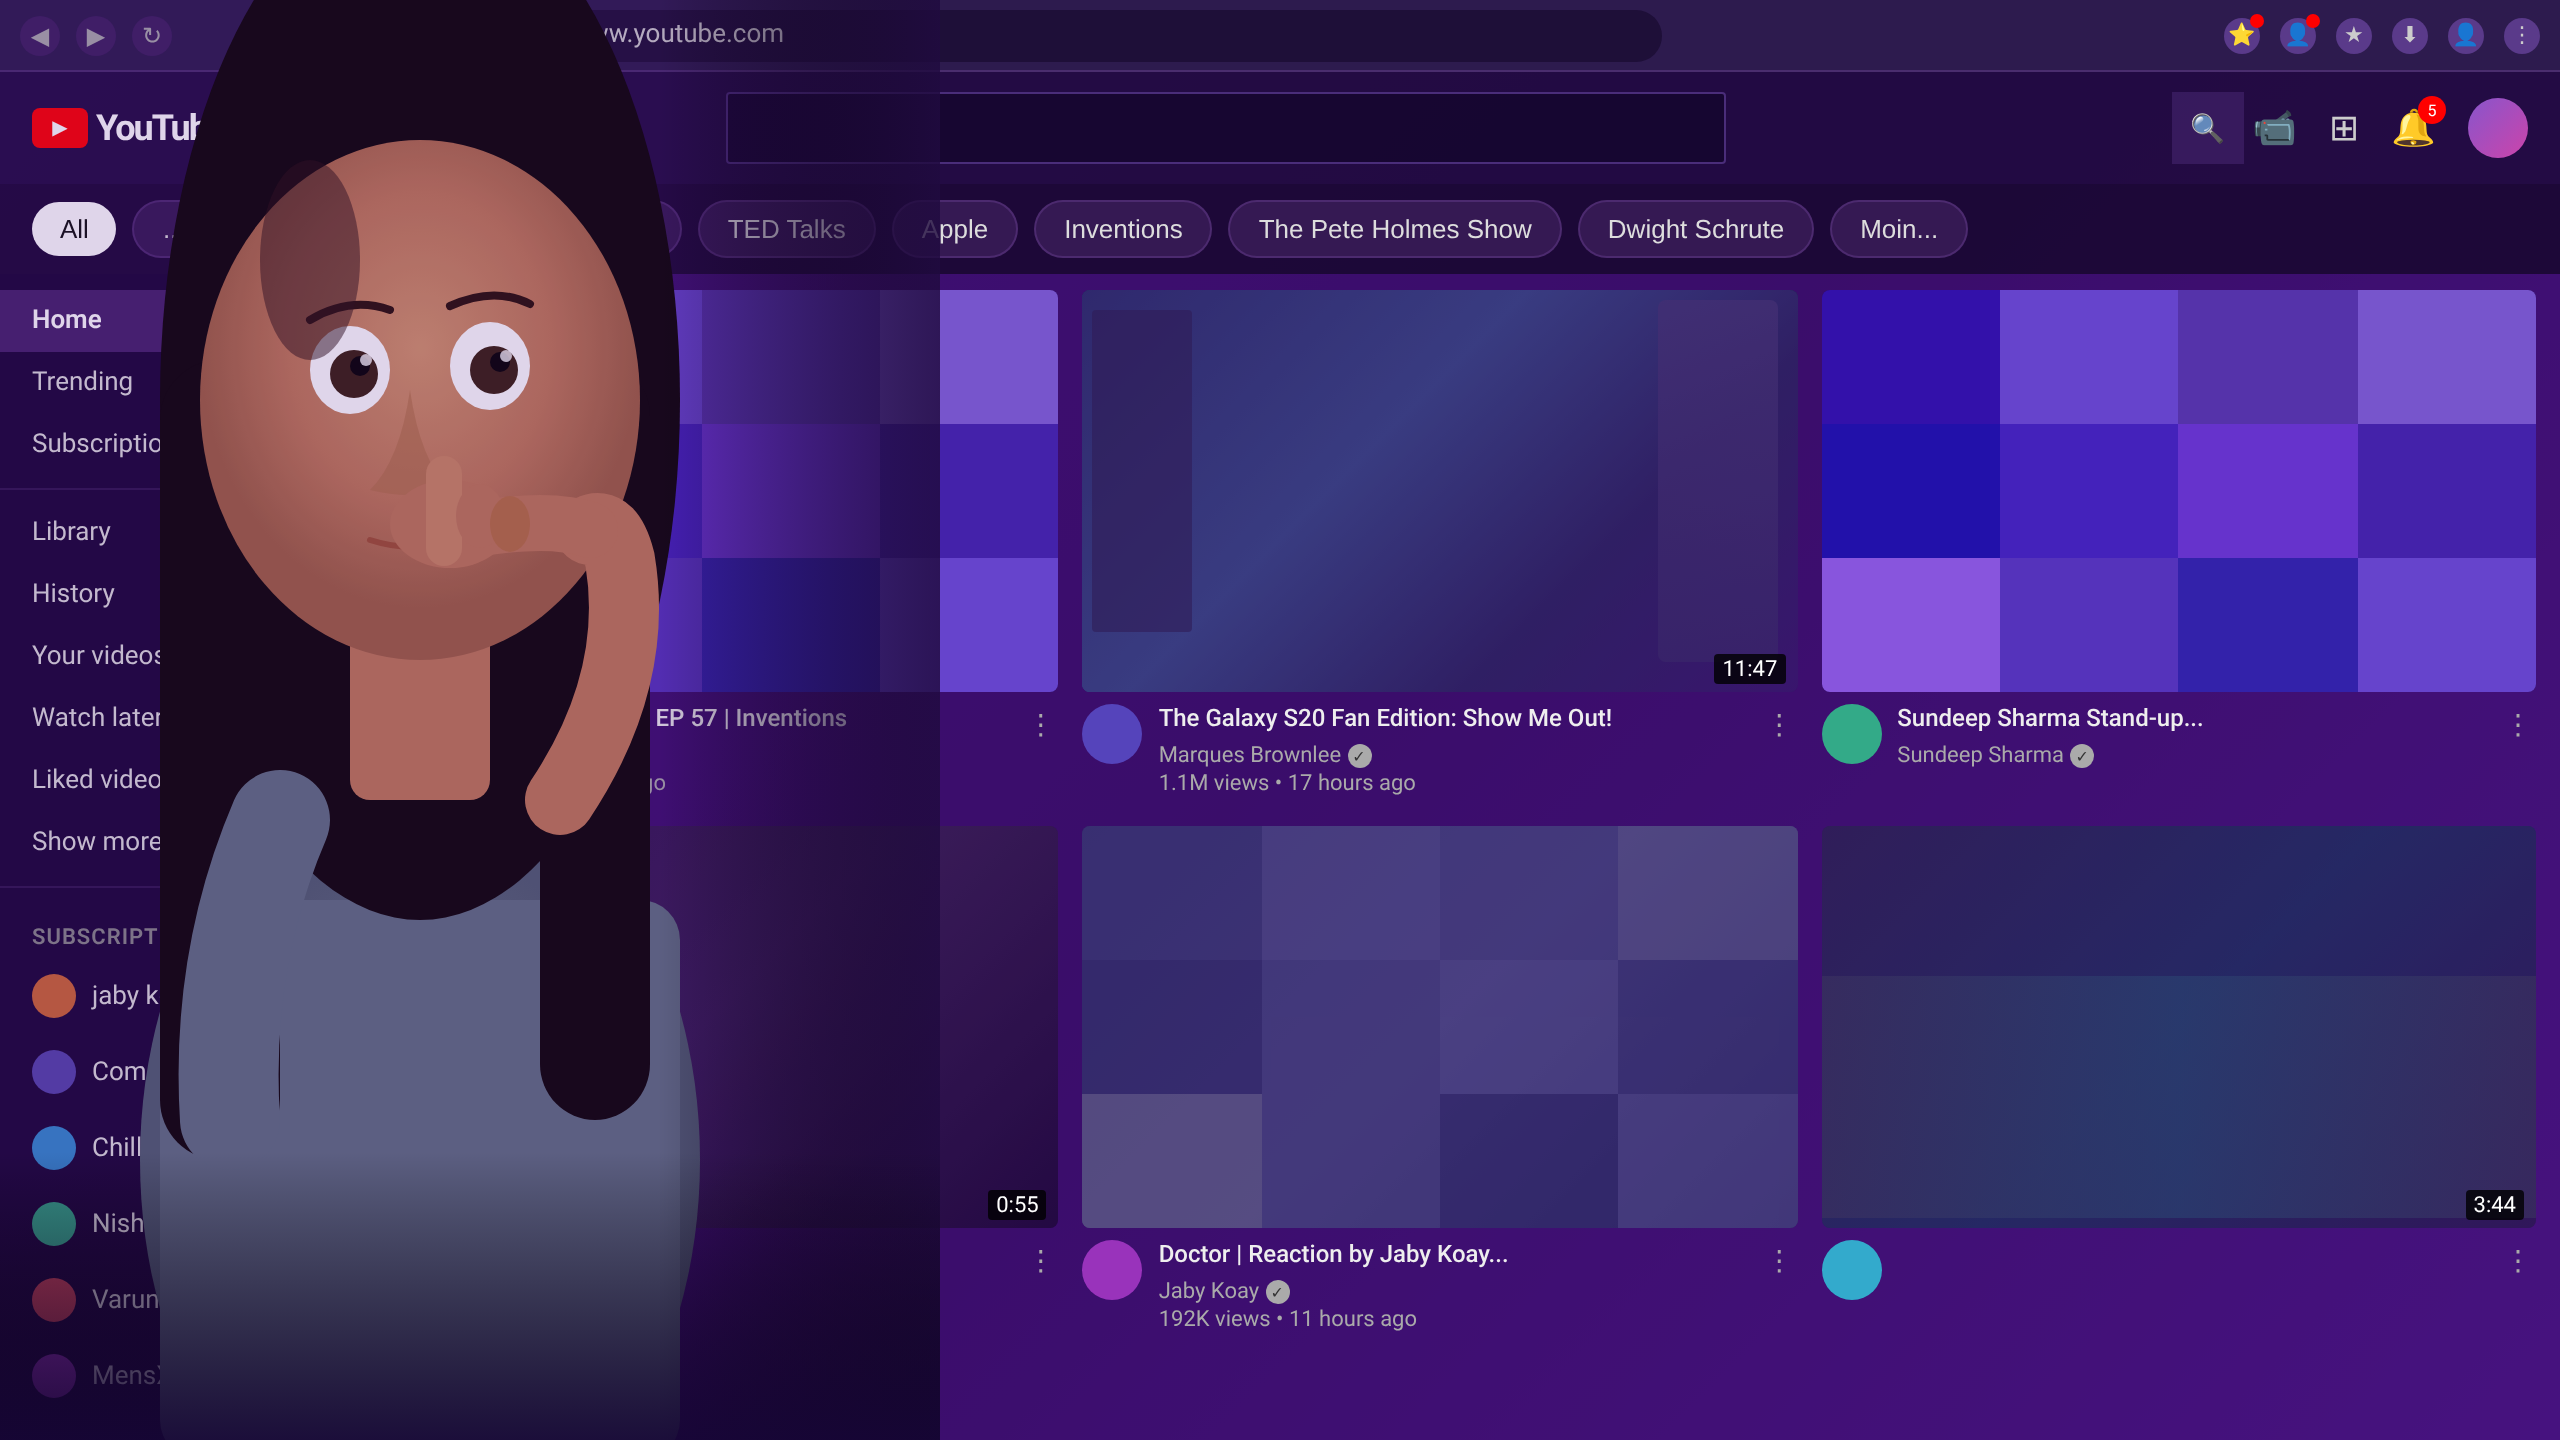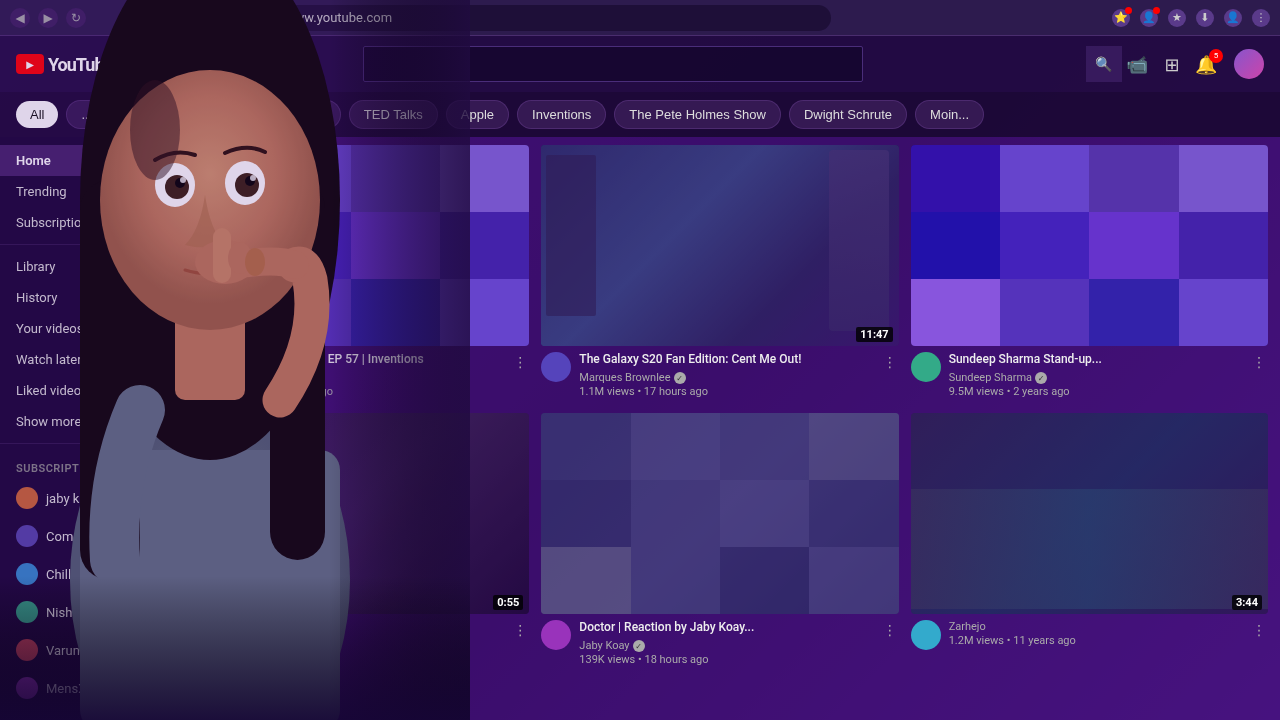--- a/index.html
+++ b/index.html
@@ -266,21 +266,20 @@
 
     .video-card {
       cursor: pointer;
     }
     .video-thumbnail {
       width: 100%;
       aspect-ratio: 16/9;
       border-radius: 4px;
       position: relative;
       overflow: hidden;
-      font-weight: bold;
     }
     .thumb-duration {
       position: absolute;
       bottom: 4px; right: 6px;
       background: rgba(0,0,0,0.8);
       color: white;
       font-size: 11px;
       padding: 1px 4px;
       border-radius: 2px;
     }
@@ -507,21 +506,21 @@
         <div style="position:absolute;inset:0;background:linear-gradient(135deg,#1a3060 0%,#2a5080 40%,#1a2050 70%,#2a1060 100%);"></div>
         <div style="position:absolute;right:10px;top:5px;width:60px;height:90%;background:linear-gradient(180deg,#3a3a6a,#2a2a5a);border-radius:4px;opacity:0.8;"></div>
         <div style="position:absolute;left:5px;top:10px;width:50px;height:80%;background:#1a1a3a;border-radius:2px;opacity:0.6;"></div>
         <div class="mosaic-overlay"></div>
       </div>
       <div class="thumb-duration">11:47</div>
     </div>
     <div class="video-info">
       <div class="channel-avatar" style="background:#5544bb;width:30px;height:30px;border-radius:50%;flex-shrink:0;"></div>
       <div class="video-details">
-        <div class="video-title">The Galaxy S20 Fan Edition: Cent Me Out!</div>
+        <div class="video-title">The Galaxy S20 Fan Edition: Show Me Out!</div>
         <div class="video-meta">
           <div class="video-meta-line">Marques Brownlee<span class="verified-icon">✓</span></div>
           <div class="video-meta-line">1.1M views • 17 hours ago</div>
         </div>
       </div>
       <div class="video-menu-btn">⋮</div>
     </div>
         </div>
         <div class="video-card">
     <div class="video-thumbnail">
@@ -540,21 +539,20 @@
               <div class="mosaic-cell" style="--c:#6644cc;"></div>
             </div>
 
     </div>
     <div class="video-info">
       <div class="channel-avatar" style="background:#33aa88;width:30px;height:30px;border-radius:50%;flex-shrink:0;"></div>
       <div class="video-details">
         <div class="video-title">Sundeep Sharma Stand-up...</div>
         <div class="video-meta">
           <div class="video-meta-line">Sundeep Sharma<span class="verified-icon">✓</span></div>
-          <div class="video-meta-line">9.5M views • 2 years ago</div>
         </div>
       </div>
       <div class="video-menu-btn">⋮</div>
     </div>
         </div>
         <div class="video-card">
     <div class="video-thumbnail">
 
       <div style="width:100%;height:100%;position:relative;background:linear-gradient(135deg,#2a1545 0%,#3a2055 50%,#1a0535 100%);">
         <div style="position:absolute;bottom:0;left:20px;width:80px;height:90%;background:linear-gradient(180deg,#3a3050,#1a1530);border-radius:4px 4px 0 0;opacity:0.9;"></div>
@@ -595,42 +593,38 @@
         <div style="position:absolute;inset:0;background:rgba(70,30,130,0.35);"></div>
       </div>
 
     </div>
     <div class="video-info">
       <div class="channel-avatar" style="background:#9933bb;width:30px;height:30px;border-radius:50%;flex-shrink:0;"></div>
       <div class="video-details">
         <div class="video-title">Doctor | Reaction by Jaby Koay...</div>
         <div class="video-meta">
           <div class="video-meta-line">Jaby Koay<span class="verified-icon">✓</span></div>
-          <div class="video-meta-line">139K views • 18 hours ago</div>
+          <div class="video-meta-line">192K views • 11 hours ago</div>
         </div>
       </div>
       <div class="video-menu-btn">⋮</div>
     </div>
         </div>
         <div class="video-card">
     <div class="video-thumbnail">
 
       <div style="width:100%;height:100%;position:relative;background:linear-gradient(135deg,#2a2050 0%,#1a3060 50%,#2a1550 100%);">
         <div style="position:absolute;inset:0;background:rgba(60,25,110,0.35);"></div>
         <div style="position:absolute;bottom:5px;left:0;right:0;height:60%;background:linear-gradient(90deg,#3a3060,#2a4070,#3a3060);opacity:0.7;"></div>
       </div>
       <div class="thumb-duration">3:44</div>
     </div>
     <div class="video-info">
       <div class="channel-avatar" style="background:#33aacc;width:30px;height:30px;border-radius:50%;flex-shrink:0;"></div>
       <div class="video-details">
-        <div class="video-meta">
-          <div class="video-meta-line">Zarhejo</div>
-          <div class="video-meta-line">1.2M views • 11 years ago</div>
-        </div>
       </div>
       <div class="video-menu-btn">⋮</div>
     </div>
         </div>
       </div>
 
   </div>
 
   <div class="screenshot-frame"></div>
 

